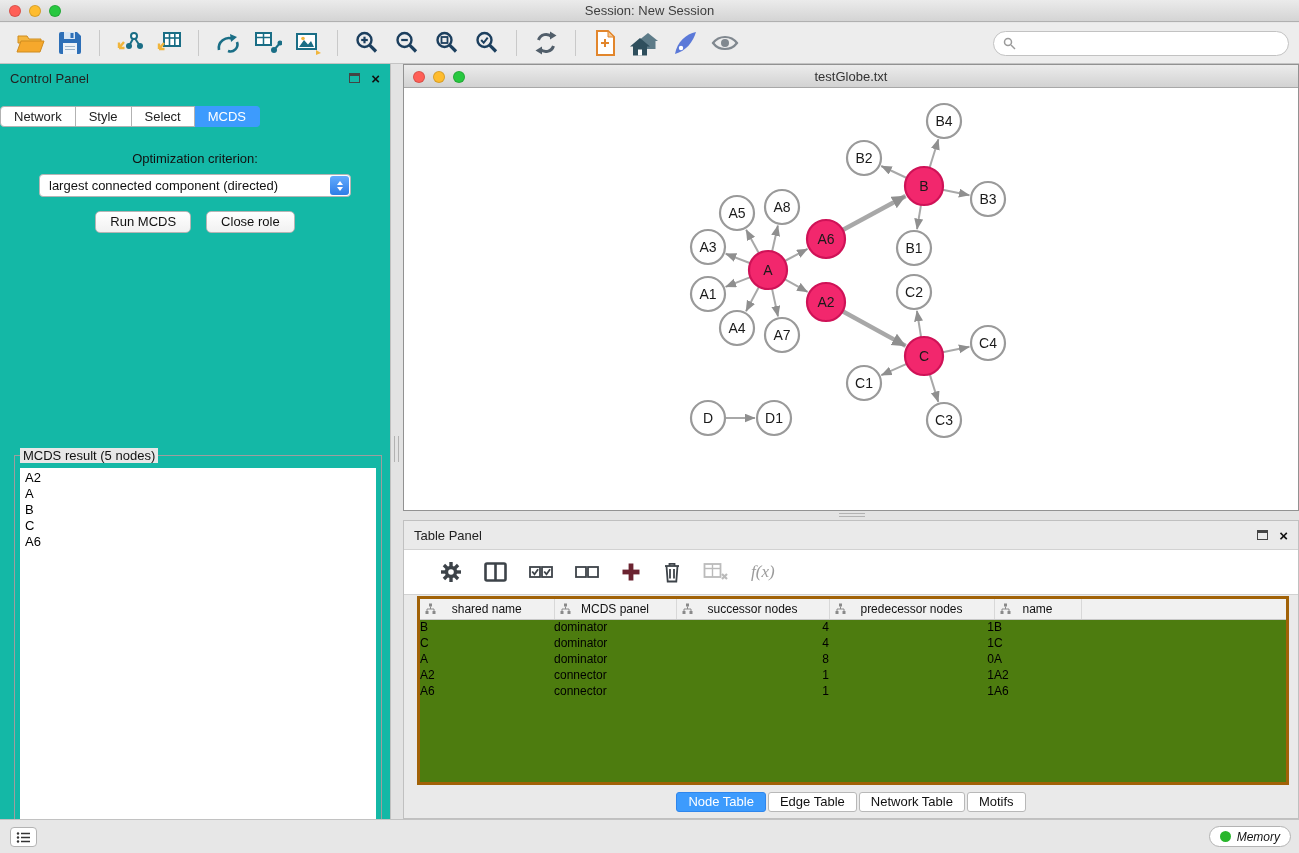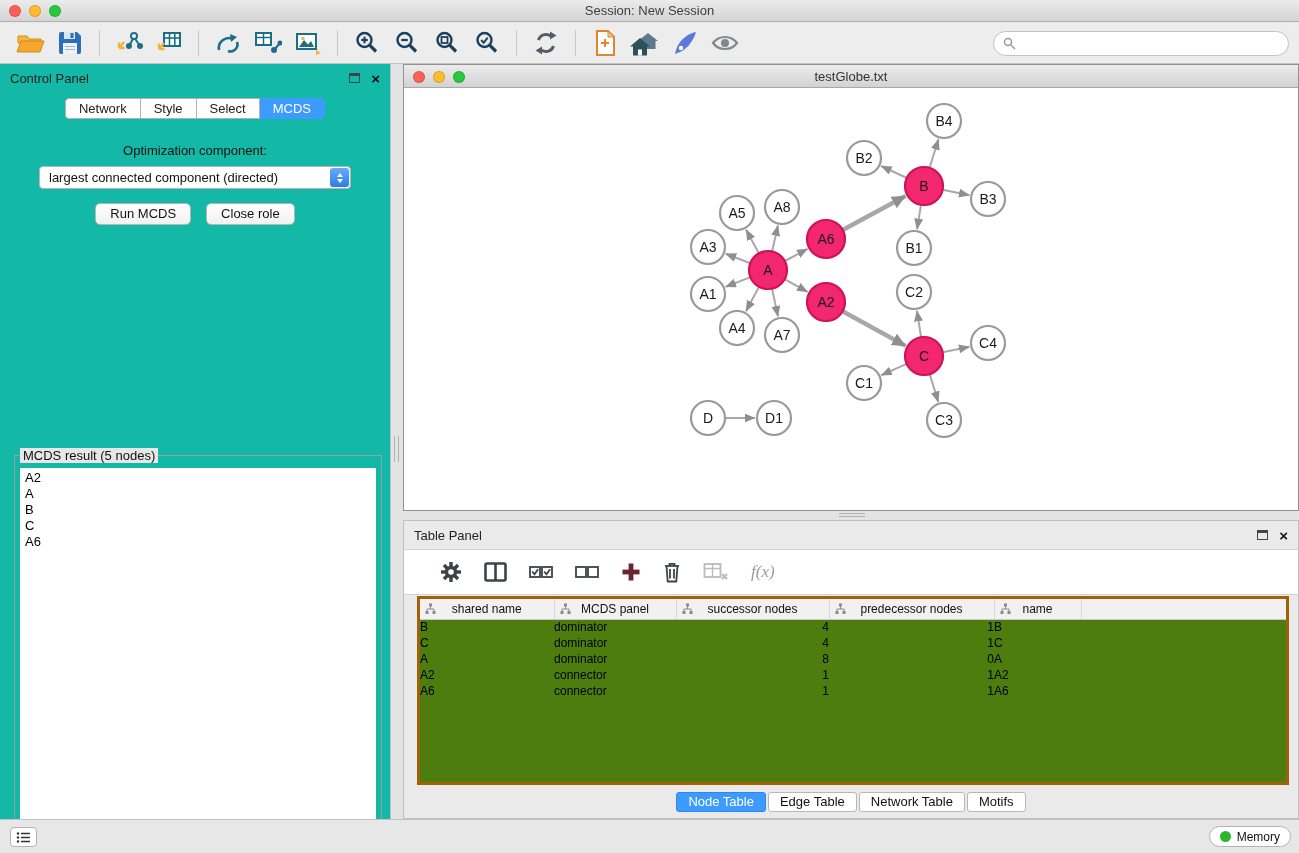--- a/index.html
+++ b/index.html
@@ -18,21 +18,21 @@
   .tb-sep{width:1px;height:26px;background:#c9c9c9;margin:0 9px;flex:0 0 auto;}
   #search-box{position:absolute;right:10px;top:8px;width:296px;height:25px;border:1px solid #c2c2c2;border-radius:13px;background:#fff;display:flex;align-items:center;padding:0 9px;gap:5px;}
   #search-input{border:none;outline:none;flex:1;font-size:13px;background:transparent;}
 
   
   #control-panel{position:absolute;left:0;top:64px;width:391px;height:755px;background:#14b8a6;border-right:1px solid #c0c0c0;}
   .panel-header{height:28px;display:flex;align-items:center;padding:0 10px;font-size:13px;color:#222;}
   .panel-header .spacer{flex:1;}
   .float-icon{width:11px;height:10px;border:1px solid #444;border-top-width:3px;margin-right:11px;}
   .close-x{font-weight:bold;font-size:15px;color:#111;line-height:1;}
-  #cp-tabs{display:flex;justify-content:center;margin-top:6px;}
+  #cp-tabs{display:flex;justify-content:flex-start;margin-top:14px;}
   .seg{height:21px;line-height:19px;padding:0 13px;font-size:13px;background:#fff;border:1px solid #b2b2b2;border-left:none;color:#222;}
   .seg:first-child{border-left:1px solid #b2b2b2;border-radius:4px 0 0 4px;}
   .seg:last-child{border-radius:0 4px 4px 0;}
   .seg.active{background:#3d9bfd;border-color:#3d9bfd;color:#fff;}
   #opt-label{text-align:center;margin-top:24px;font-size:13px;}
   #criterion{width:312px;height:23px;margin:8px auto 0;background:#fff;border:1px solid #b5b5b5;border-radius:4px;position:relative;font-size:13px;line-height:21px;padding:0 28px 0 9px;white-space:nowrap;overflow:hidden;}
   #criterion .stepper{position:absolute;right:1px;top:1px;width:19px;height:19px;border-radius:3px;background:linear-gradient(#62abfe,#2e7de6);display:flex;flex-direction:column;align-items:center;justify-content:center;gap:2px;}
   .tri-up{width:0;height:0;border-left:3.5px solid transparent;border-right:3.5px solid transparent;border-bottom:4px solid #fff;}
   .tri-down{width:0;height:0;border-left:3.5px solid transparent;border-right:3.5px solid transparent;border-top:4px solid #fff;}
   #cp-buttons{display:flex;justify-content:center;gap:15px;margin-top:14px;}
@@ -69,21 +69,21 @@
   #node-table tbody td{height:16px;padding:0;color:#000;overflow:hidden;white-space:nowrap;}
   td.al{padding-left:9px;text-align:left;}
   td.ar{padding-right:14px;text-align:right;}
   #tp-tabs{position:absolute;left:0;right:0;bottom:6px;display:flex;justify-content:center;}
   .tp-tab{height:20px;line-height:18px;padding:0 11px;font-size:13px;background:#fff;border:1px solid #b8b8b8;color:#111;border-radius:3px;margin:0 1px;}
   .tp-tab.active{background:#3d9bfd;border-color:#2f86ec;color:#fff;}
 
   
   #status-bar{position:absolute;left:0;top:819px;width:1299px;height:34px;background:#e7e7e7;border-top:1px solid #c2c2c2;}
   #console-btn{position:absolute;left:10px;top:7px;width:27px;height:20px;background:#fff;border:1px solid #b3b3b3;border-radius:4px;display:flex;align-items:center;justify-content:center;}
-  #memory-btn{position:absolute;right:8px;top:6px;height:21px;border:1px solid #b3b3b3;border-radius:11px;background:#fff;display:flex;align-items:center;gap:6px;padding:0 10px;font-size:12px;}
+  #memory-btn{position:absolute;right:8px;top:6px;height:21px;border:1px solid #b3b3b3;border-radius:11px;background:#fff;display:flex;align-items:center;gap:6px;padding:0 10px;font-size:12px;font-style:italic;}
   #memory-dot{width:11px;height:11px;border-radius:50%;}
 </style>
 </head>
 <body>
 
 <div id="titlebar">
   <div class="lights">
     <span class="light" id="tl-red" style="background: rgb(255, 95, 87);"></span>
     <span class="light" id="tl-yellow" style="background: rgb(254, 188, 46);"></span>
     <span class="light" id="tl-green" style="background: rgb(40, 200, 64);"></span>
@@ -236,21 +236,21 @@
     <span class="spacer"></span>
     <span class="float-icon"></span>
     <span class="close-x">×</span>
   </div>
   <div id="cp-tabs">
     <span class="seg">Network</span>
     <span class="seg">Style</span>
     <span class="seg">Select</span>
     <span class="seg active">MCDS</span>
   </div>
-  <div id="opt-label">Optimization component:</div>
+  <div id="opt-label">Optimization criterion:</div>
   <div id="criterion">
     <span>largest connected component (directed)</span>
     <span class="stepper">
         <span class="tri-up"></span>
         <span class="tri-down"></span>
       </span>
   </div>
   <div id="cp-buttons">
     <button class="mac-btn">Run MCDS</button>
     <button class="mac-btn">Close role</button>

